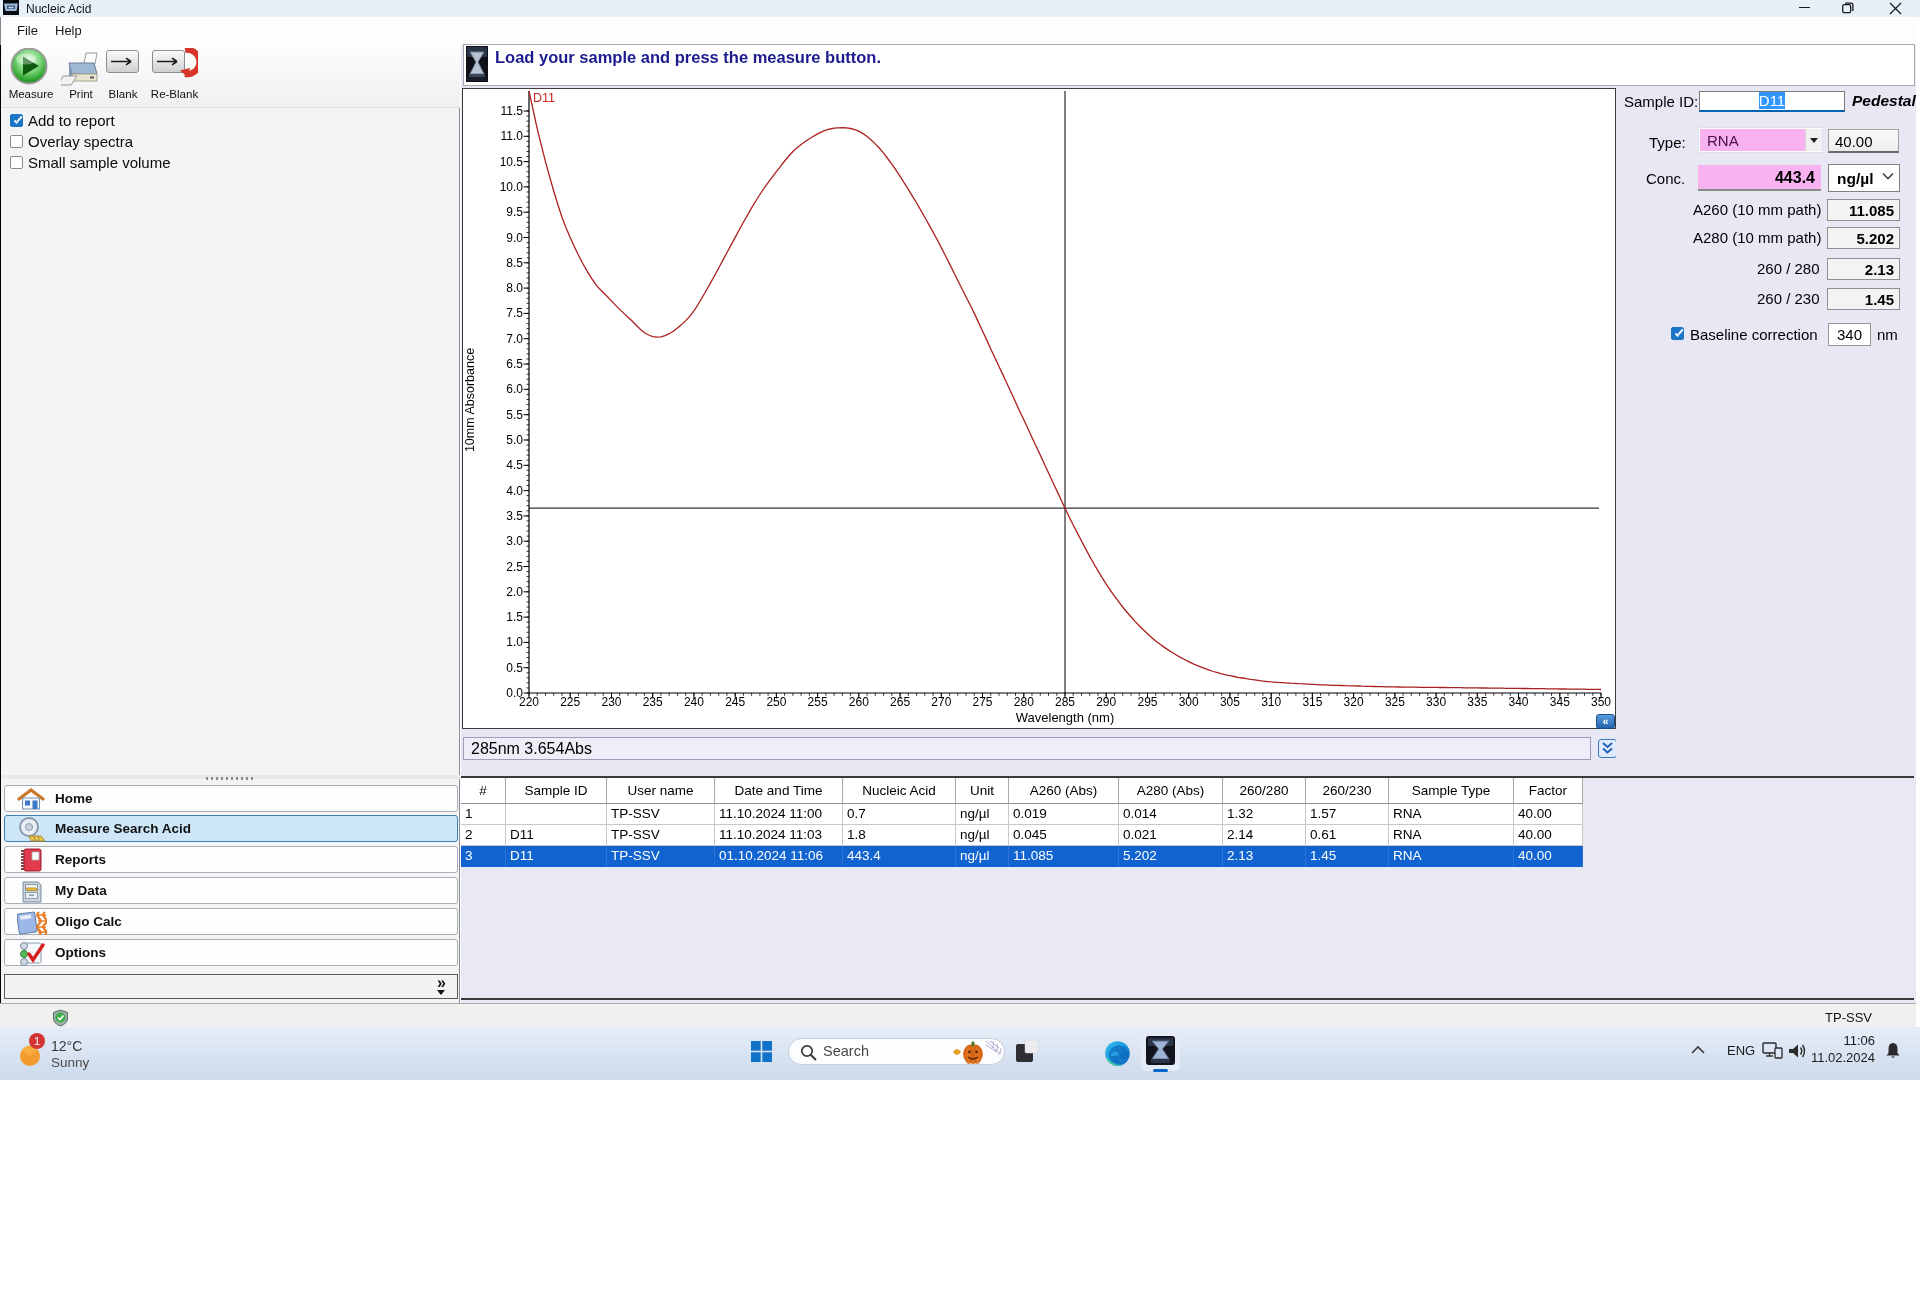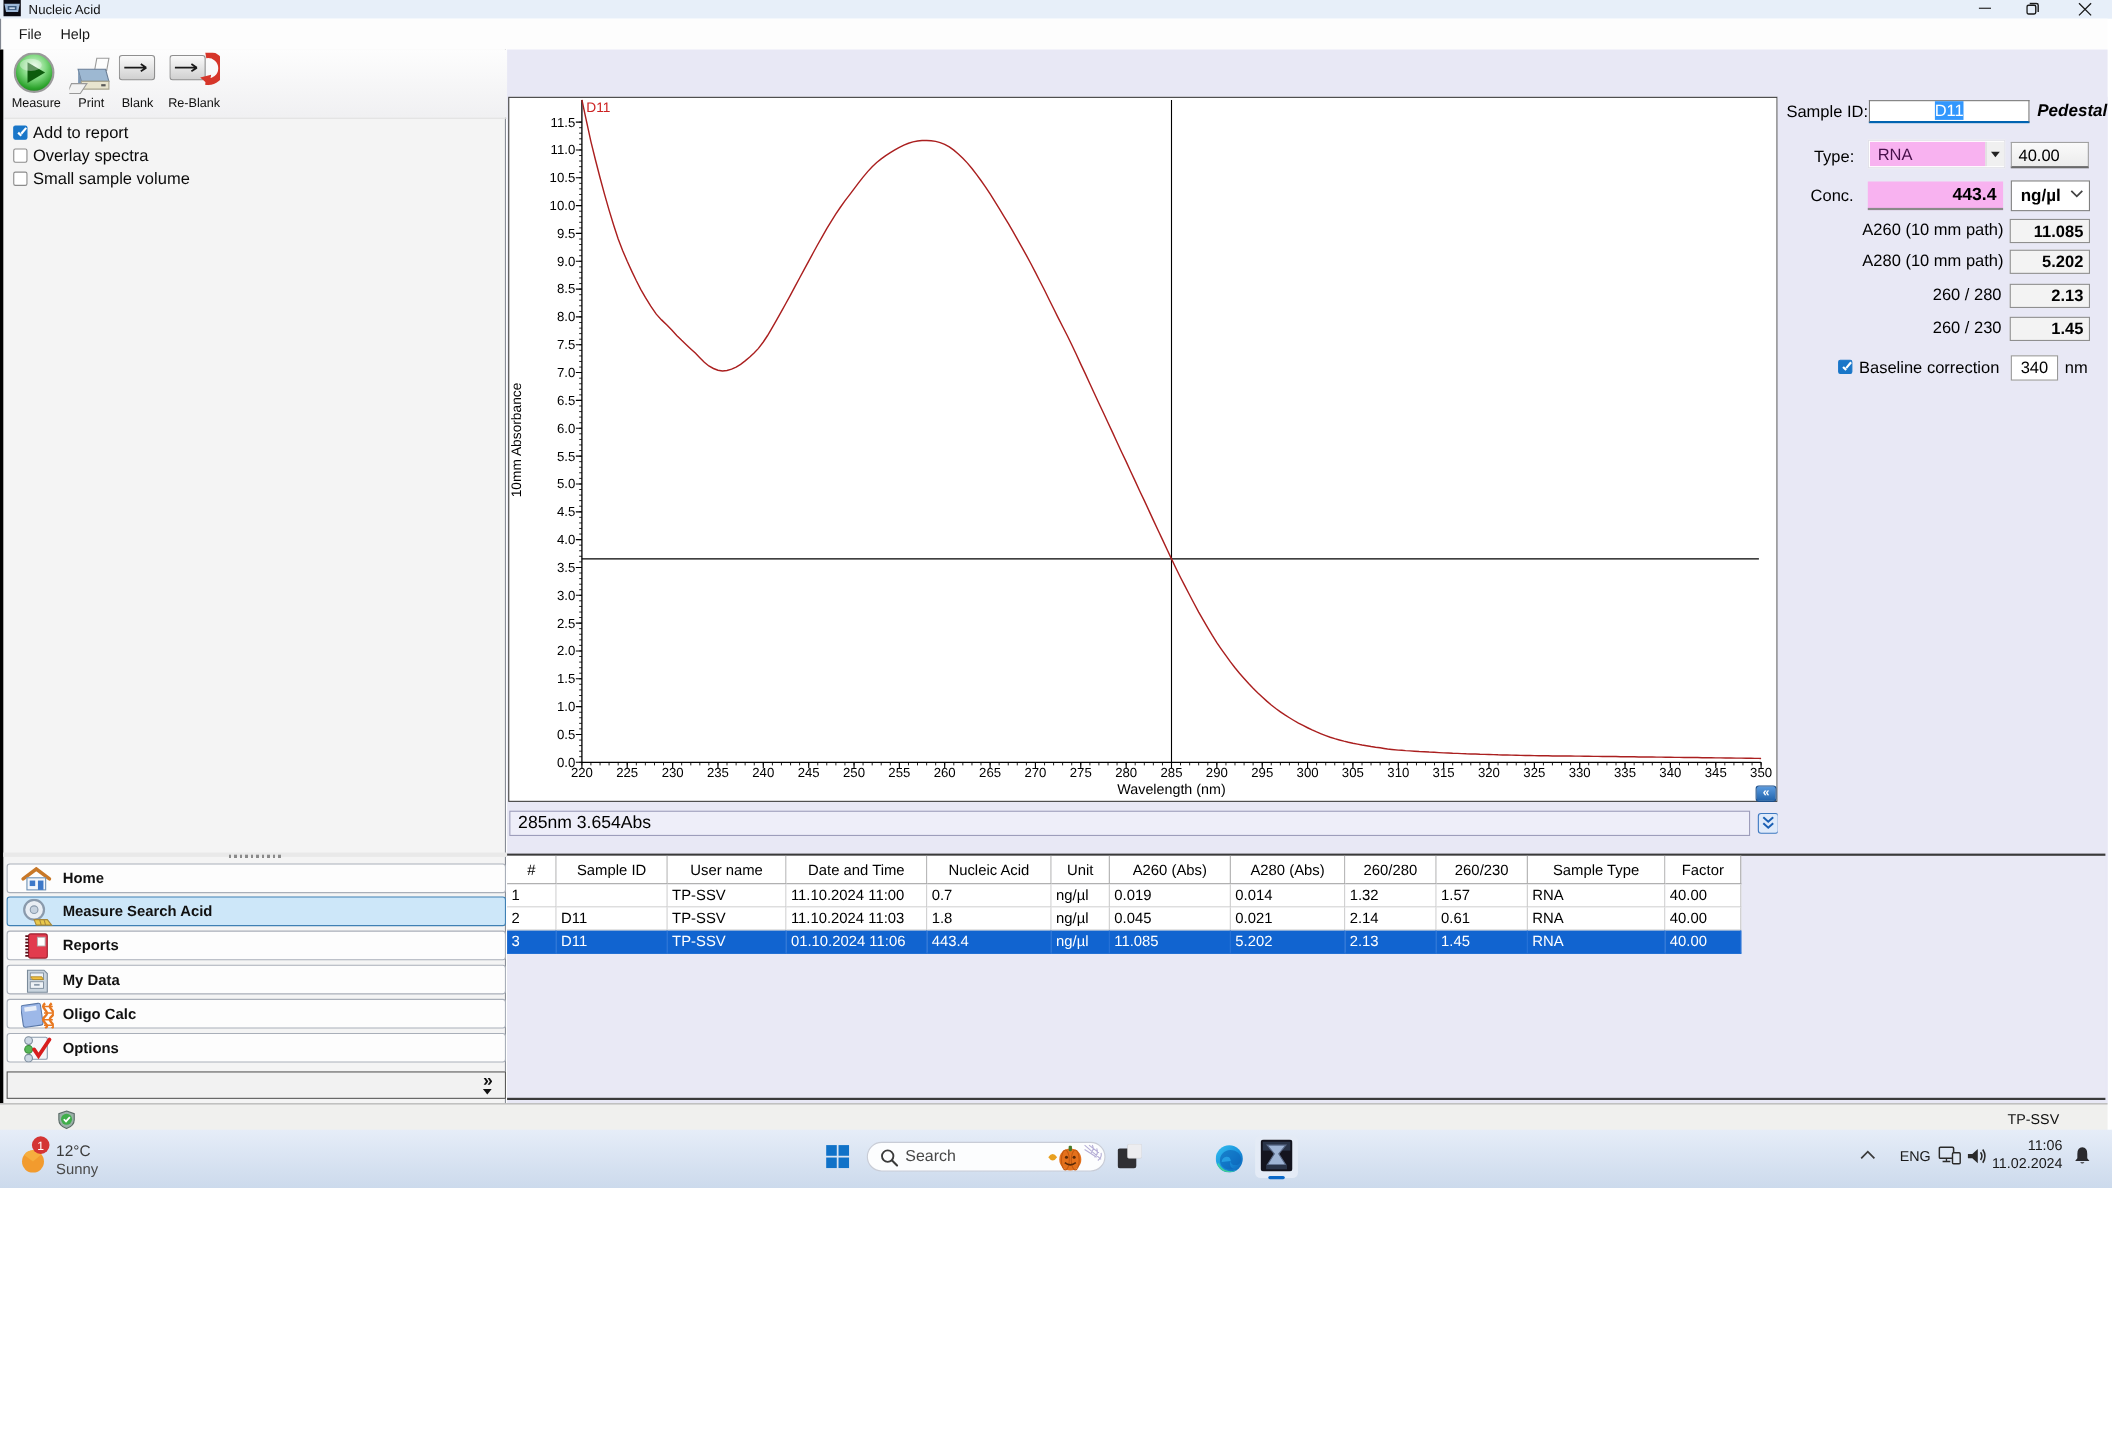--- a/index.html
+++ b/index.html
@@ -1,21 +1,21 @@
 <!DOCTYPE html>
 <html><head><meta charset="utf-8">
 <style>
 *{margin:0;padding:0;box-sizing:border-box;}
 html,body{width:1920px;height:1312px;background:#fff;font-family:"Liberation Sans",sans-serif;}
 .abs{position:absolute;}
 #titlebar{left:0;top:0;width:1920px;height:17px;background:#e7eff9;}
 #titlebar .t{left:26px;top:2px;font-size:12px;color:#111;}
 #menubar{left:0;top:17px;width:1916px;height:28px;background:#fdfdfd;border-left:1px solid #828790;}
 #menubar span{font-size:13px;color:#1a1a1a;}
-#leftpanel{left:0;top:45px;width:460px;height:958px;background:#f4f4f4;border-left:3px solid #000000;border-right:1px solid #888d96;}
+#leftpanel{left:0;top:45px;width:460px;height:958px;background:#f4f4f4;border-left:1px solid #000000;border-right:1px solid #888d96;}
 #toolbar{left:1px;top:0;width:458px;height:63px;background:linear-gradient(#fdfdfd,#f0f0f2);border-bottom:1px solid #e0e0e0;}
 .tool-lbl{font-size:11.5px;color:#111;text-align:center;top:43px;}
 .cb{width:13px;height:13px;border:1px solid #8b8b8b;border-radius:2px;background:#fff;}
 .cb.on{background:#1976c8;border-color:#1976c8;}
 .cb.on:after{content:"";position:absolute;left:2.5px;top:5.5px;width:4px;height:1.8px;background:#fff;transform:rotate(45deg);}
 .cb.on:before{content:"";position:absolute;left:4.5px;top:3px;width:7px;height:1.8px;background:#fff;transform:rotate(-50deg);}
 .cb-lbl{font-size:15px;color:#0a0a0a;}
 .navbtn{left:3px;width:454px;height:27px;background:#fdfdfd;border:1px solid #a9afb9;border-radius:3px;}
 .navbtn.sel{background:#cde7f9;border:1px solid #3f80b4;}
 .navbtn .lbl{left:50px;top:5px;font-size:13.5px;font-weight:bold;color:#111;}
@@ -168,20 +168,30 @@
       <div class="abs lbl">Options</div>
     </div>
 
  <div class="abs" style="left:3px;top:929px;width:454px;height:25px;background:#f2f2f2;border:1px solid #5a5a5a">
   <div class="abs" style="right:11px;top:-1px;font-size:16px;font-weight:bold;color:#111">»</div>
   <div class="abs" style="right:12px;top:15px;width:0;height:0;border-left:4px solid transparent;border-right:4px solid transparent;border-top:5px solid #111"></div>
  </div>
 </div>
 
 <div class="abs" id="content">
+ <div class="abs" id="msgbar">
+  <svg class="abs" style="left:2px;top:1px" width="22" height="36">
+   <rect x="0" y="0" width="22" height="36" fill="#101018"></rect>
+   <rect x="1" y="1" width="20" height="10" fill="#2a3448"></rect>
+   <path d="M4,6 L18,6 L12,16 L18,28 L4,28 L10,16 Z" fill="#b8c4d4" stroke="#707c90" stroke-width="1"></path>
+   <rect x="3" y="28" width="16" height="6" fill="#3a4458"></rect>
+   <rect x="1" y="31" width="20" height="4" fill="#181c28"></rect>
+  </svg>
+  <div class="abs txt">Load your sample and press the measure button.</div>
+ </div>
  <div class="abs" id="chartbox">
 <svg width="1152" height="639" style="position:absolute;left:0;top:0">
   <line x1="66" y1="2" x2="66" y2="604" stroke="#000" stroke-width="1.2"></line>
   <line x1="66" y1="604" x2="1138" y2="604" stroke="#000" stroke-width="1.2"></line>
   <line x1="63.5" y1="604.0" x2="66" y2="604.0" stroke="#000" stroke-width="0.8"></line>
         <line x1="63.5" y1="598.9" x2="66" y2="598.9" stroke="#000" stroke-width="0.8"></line>
         <line x1="63.5" y1="593.9" x2="66" y2="593.9" stroke="#000" stroke-width="0.8"></line>
         <line x1="63.5" y1="588.8" x2="66" y2="588.8" stroke="#000" stroke-width="0.8"></line>
         <line x1="63.5" y1="583.8" x2="66" y2="583.8" stroke="#000" stroke-width="0.8"></line>
         <line x1="63.5" y1="578.7" x2="66" y2="578.7" stroke="#000" stroke-width="0.8"></line>

